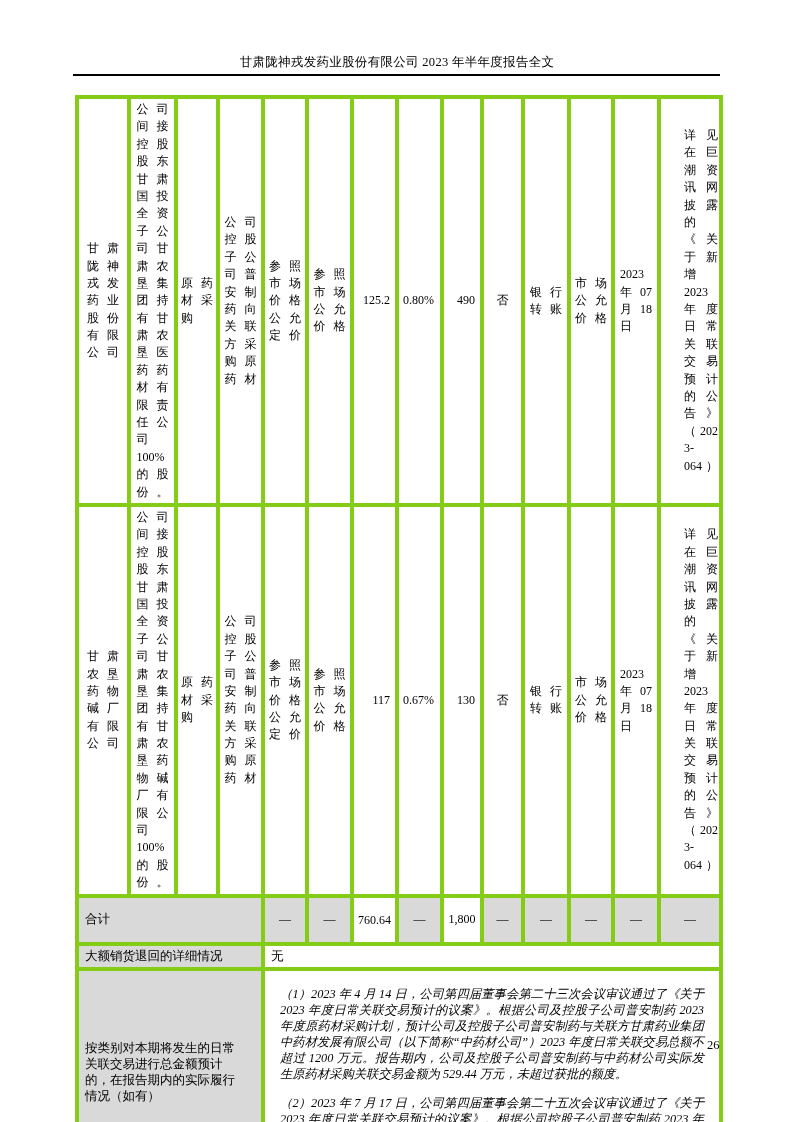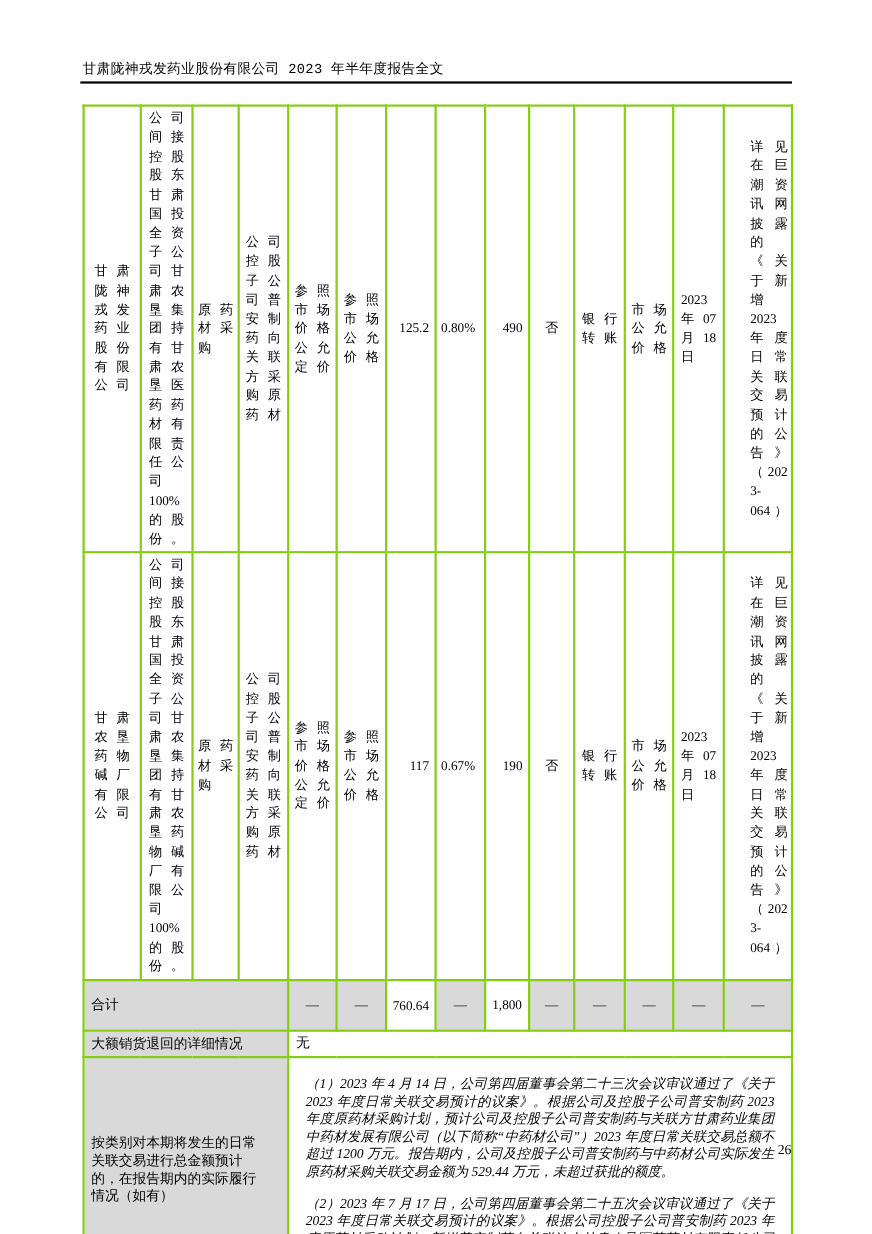--- a/index.html
+++ b/index.html
@@ -8,41 +8,40 @@
     width: 793px;
     height: 1122px;
     background: #ffffff;
     font-family: "Liberation Serif", "DejaVu Serif", serif;
     color: #000;
     overflow: hidden;
   }
   .hdr {
     position: absolute;
     top: 54px; left: 75px; width: 644px;
-    text-align: left;
+    text-align: center;
     font-size: 12.5px;
     letter-spacing: 0.3px;
     white-space: nowrap;
-    font-family: Liberation Mono, monospace;
   }
   .hdr-rule {
     position: absolute;
     top: 74px; left: 73px; width: 647px;
     border-top: 2px solid #000;
   }
   table.rpt {
     position: absolute;
     top: 95px; left: 75px;
     width: 644px;
     border-collapse: collapse;
     table-layout: fixed;
     font-size: 12px;
   }
   table.rpt td {
-    border: 2px solid #84cc16;
+    border: 4px solid #84cc16;
     padding: 2px;
     vertical-align: middle;
     overflow: hidden;
   }
   .vt {
     width: 32px;
     margin: 0 auto;
     text-align: justify;
     text-align-last: justify;
     line-height: 1.45;
@@ -162,21 +161,21 @@
             <div class="vt">公司控股子公司普安制药向关联方采购原药材</div>
           </td>
       <td>
             <div class="vt">参照市场价格公允定价</div>
           </td>
       <td>
             <div class="vt">参照市场公允价格</div>
           </td>
       <td class="num-r">117</td>
       <td style="padding-left:4px">0.67%</td>
-      <td class="num-r">190</td>
+      <td class="num-r">130</td>
       <td class="ctr">否</td>
       <td>
             <div class="vt">银行转账</div>
           </td>
       <td>
             <div class="vt">市场公允价格</div>
           </td>
       <td>
             <div class="vt">2023年07月18日</div>
           </td>

